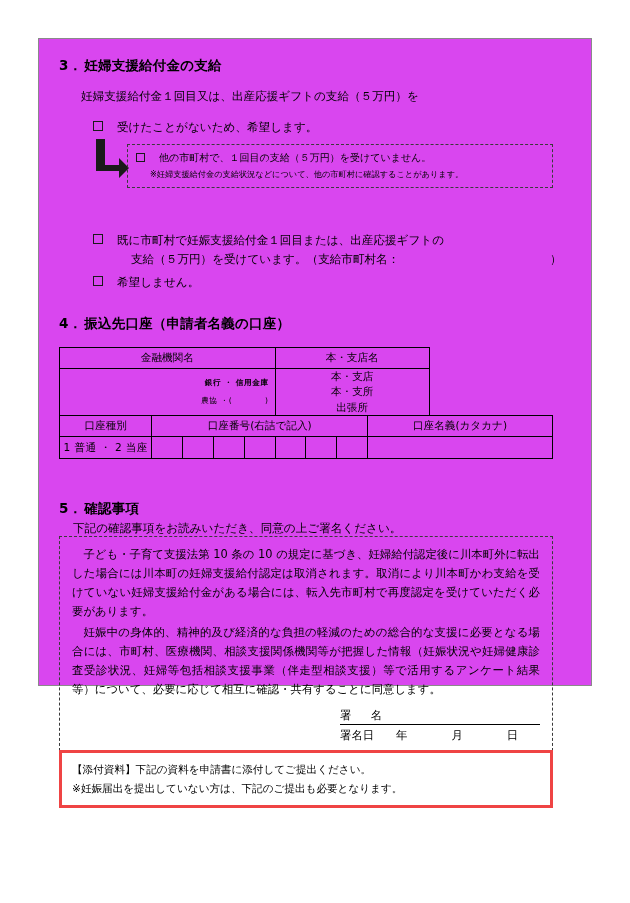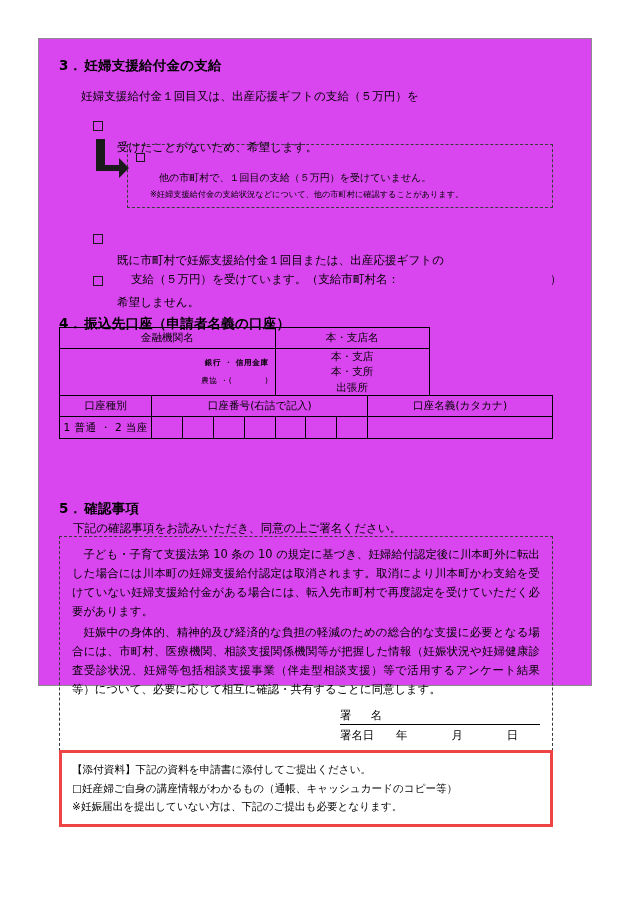--- a/index.html
+++ b/index.html
@@ -66,21 +66,21 @@
     border: 1px solid #1a1a1a;
     box-sizing: border-box;
     flex: 0 0 auto;
     margin-top: 3px;
   }
   .cb-sm {
     width: 9px;
     height: 9px;
     margin-top: 3px;
   }
-  .cb-txt { margin-left: 14px; margin-top: 20px; }
+  .cb-txt { margin-left: 14px; }
   .cb-txt .l2 { display: block; margin-left: 14px; }
 
   
   .dash-box {
     position: absolute;
     left: 88px;
     top: 105px;
     width: 426px;
     border: 1px dashed #3a3a3a;
     box-sizing: border-box;
@@ -107,21 +107,21 @@
     left: 54px;
     top: 100px;
     width: 36px;
     height: 40px;
   }
 
   
   table.bank {
     position: absolute;
     left: 20px;
-    top: 288px;
+    top: 308px;
     width: 494px;
     border-collapse: collapse;
     table-layout: fixed;
     padding-left: 36px;
   }
   table.bank td {
     border: 1px solid #000000;
     font-size: 10.6px;
     padding: 0;
     vertical-align: middle;
@@ -343,18 +343,17 @@
             <span class="u">年</span>
             <span class="u">月</span>
             <span class="u">日</span>
           </div>
         </div>
       </div>
     </div>
 
     <div class="attach">
       <div>【添付資料】下記の資料を申請書に添付してご提出ください。</div>
-      <div>□妊産婦ご自身の講座情報がわかるもの（通帳、キャッシュカードのコピー等）</div>
       <div>※妊娠届出を提出していない方は、下記のご提出も必要となります。</div>
     </div>
 
   </div>
 </div>
 
 </body></html>

